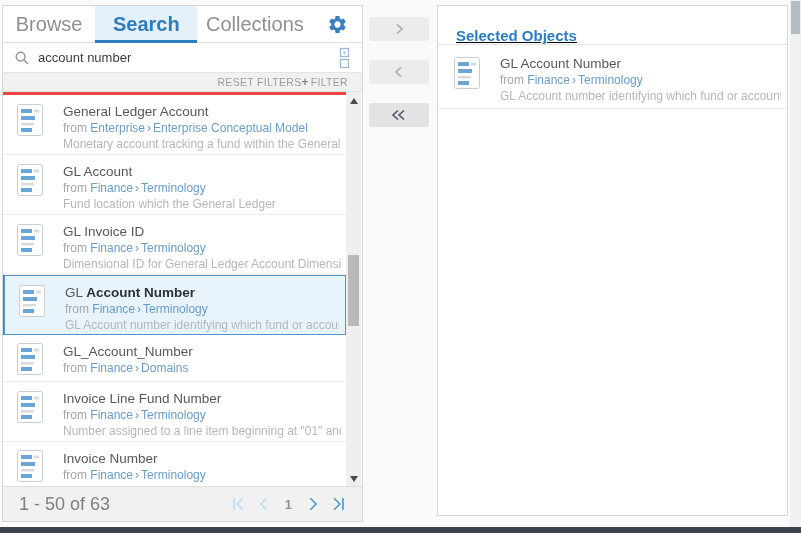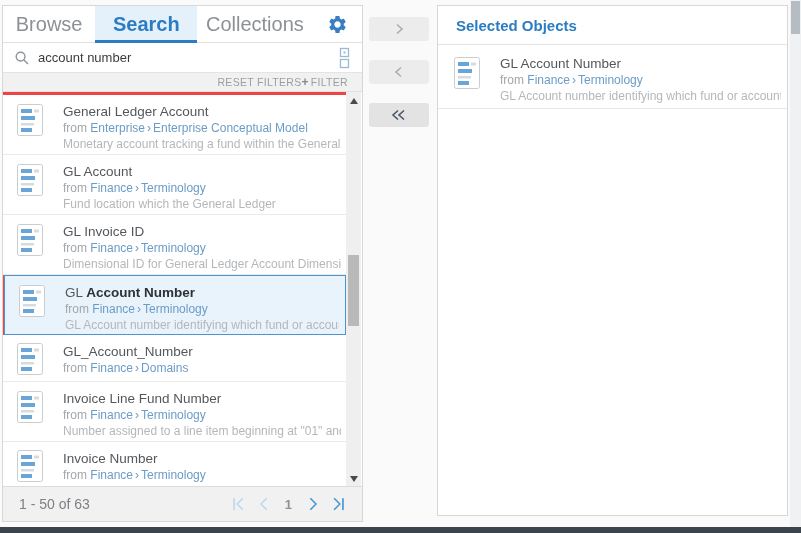--- a/index.html
+++ b/index.html
@@ -57,37 +57,37 @@
     justify-content:center; cursor:pointer; }
   .vs-arrow.up { top:2px; } .vs-arrow.down { bottom:2px; }
   .tri-up { width:0; height:0; border-left:4px solid transparent; border-right:4px solid transparent;
     border-bottom:6px solid #4a4a4a; }
   .tri-down { width:0; height:0; border-left:4px solid transparent; border-right:4px solid transparent;
     border-top:6px solid #4a4a4a; }
   .vs-thumb { position:absolute; left:2px; width:11px; top:163px; height:71px; background:#b9b9b9; cursor:grab; }
 
   .pager { position:absolute; bottom:0; left:0; right:0; height:35px; background:#f1f1f1;
     border-top:1px solid #dcdcdc; display:flex; align-items:center; padding:0 16px; }
-  .pager-range { font-size:14px; color:#7d8084; }
+  .pager-range { font-size:18px; color:#7d8084; }
   .pager-nav { margin-left:auto; display:flex; align-items:center; gap:12px; }
   .pg-btn { cursor:pointer; display:flex; align-items:center; }
   .pager-page { font-size:13px; font-weight:bold; color:#909396; cursor:pointer; padding:0 2px; }
 
   
   .mid { position:absolute; left:369px; top:0; width:60px; }
   .xfer { position:absolute; left:0; width:60px; height:24px; border:none; border-radius:3px;
     background:#ececec; display:flex; align-items:center; justify-content:center; cursor:pointer; }
   .xfer.b-right { top:17px; } .xfer.b-left { top:60px; }
   .xfer.b-removeall { top:103px; background:#e3e3e3; }
 
   
   .right-panel { position:absolute; left:437px; top:5px; width:351px; height:511px;
     background:#fff; border:1px solid #d7d7d7; }
-  .rp-header { height:39px; border-bottom:1px solid #e3e3e3; display:flex; align-items:center;
-    padding-left:18px; }
+  .rp-header { height:39px; border-bottom:1px solid #e3e3e3; display:flex; align-items:flex-end;
+    padding-left:18px;text-decoration:underline; }
   .rp-title { font-size:15px; font-weight:bold; color:#2b7cc0; }
   .sel-item { position:relative; height:64px; padding:10px 6px 0 62px; border-bottom:1px solid #e8e8e8;
     cursor:pointer; overflow:hidden; }
   .sel-item .doc-icon { left:16px; top:12px; }
 
   
   .page-scroll { position:absolute; left:790px; top:0; width:11px; height:527px; background:#f0f1f2; }
   .page-scroll .thumb { position:absolute; left:1px; top:1px; width:9px; height:33px; background:#b5bcc3; cursor:grab; }
   .bottom-bar { position:absolute; left:0; top:527px; width:801px; height:6px; background:#3b444c; }
 

